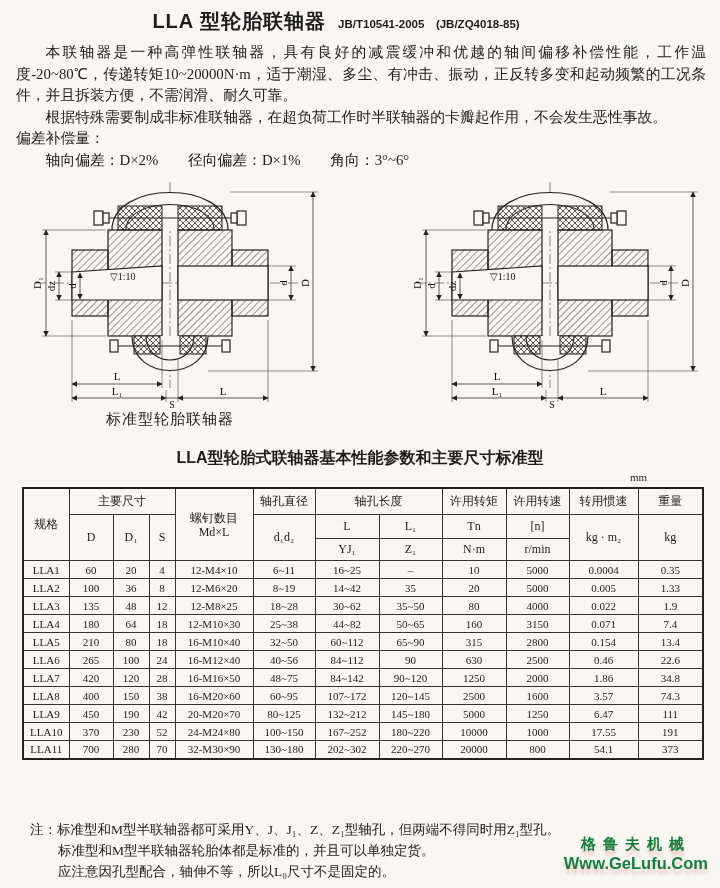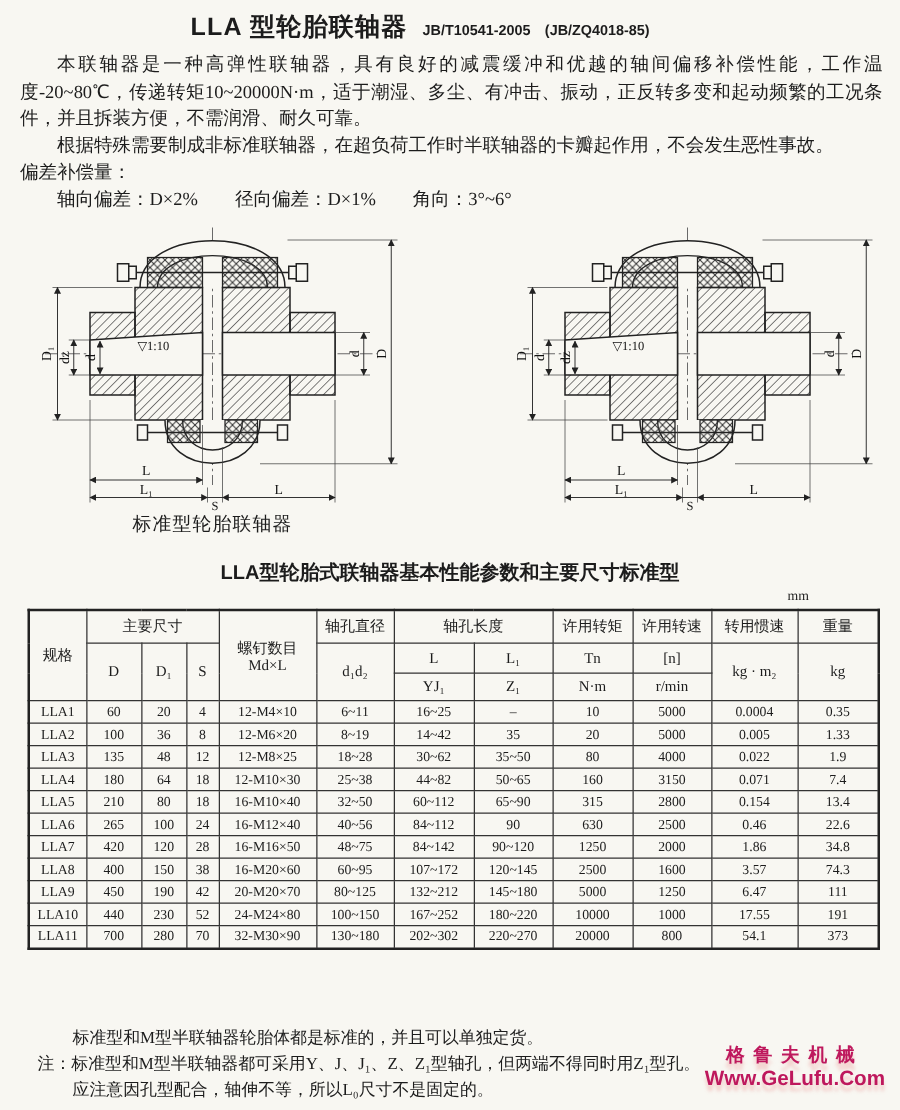--- a/index.html
+++ b/index.html
@@ -41,21 +41,21 @@
   table.spec thead tr:nth-child(3) th{height:21px;}
   table.spec tbody tr{height:18px;}
   .two-line{white-space:pre-line;line-height:14px;}
 
   
   .notes{position:absolute;top:819px;left:30px;width:600px;font-size:13.5px;line-height:21px;}
   .note-line{white-space:nowrap;}
   .note-indent{padding-left:28px;}
 
   
-  .watermark{position:absolute;top:835px;right:12px;text-align:center;font-weight:bold;color:#be185d;
+  .watermark{position:absolute;top:835px;right:12px;text-align:center;font-weight:bold;color:#15803d;
              text-shadow:0 5px 3px rgba(232,123,123,.35);}
   .wm-cn{font-size:15px;letter-spacing:7px;white-space:nowrap;}
   .wm-en{font-size:16.5px;font-family:"Liberation Sans",sans-serif;white-space:nowrap;}
 </style>
 </head>
 <body>
 
 <div class="page">
 
   <div class="title-row">
@@ -417,21 +417,21 @@
           <td>80~125</td>
           <td>132~212</td>
           <td>145~180</td>
           <td>5000</td>
           <td>1250</td>
           <td>6.47</td>
           <td>111</td>
         </tr>
         <tr>
           <td>LLA10</td>
-          <td>440</td>
+          <td>370</td>
           <td>230</td>
           <td>52</td>
           <td>24-M24×80</td>
           <td>100~150</td>
           <td>167~252</td>
           <td>180~220</td>
           <td>10000</td>
           <td>1000</td>
           <td>17.55</td>
           <td>191</td>
@@ -447,24 +447,24 @@
           <td>220~270</td>
           <td>20000</td>
           <td>800</td>
           <td>54.1</td>
           <td>373</td>
         </tr>
       </tbody>
   </table>
 
   <div class="notes">
-    <div class="note-line note-indent">标准型和M型半联轴器轮胎体都是标准的，并且可以单独定货。</div>
     <div class="note-line">
       <span>注：</span><span>标准型和M型半联轴器都可采用Y、J、J₁、Z、Z₁型轴孔，但两端不得同时用Z₁型孔。</span>
     </div>
+    <div class="note-line note-indent">标准型和M型半联轴器轮胎体都是标准的，并且可以单独定货。</div>
     <div class="note-line note-indent">应注意因孔型配合，轴伸不等，所以L₀尺寸不是固定的。</div>
   </div>
 
   <div class="watermark">
     <div class="wm-cn">格鲁夫机械</div>
     <div class="wm-en">Www.GeLufu.Com</div>
   </div>
 
 </div>
 

